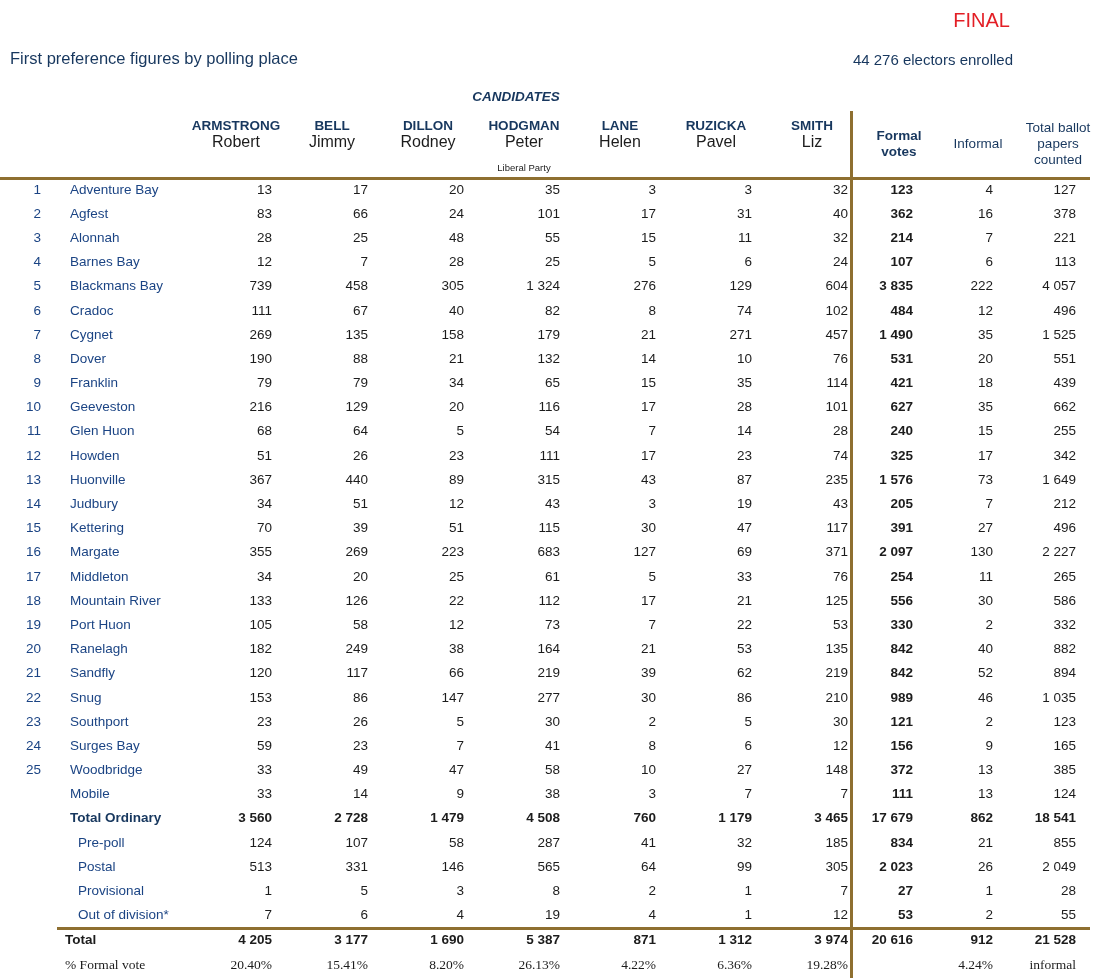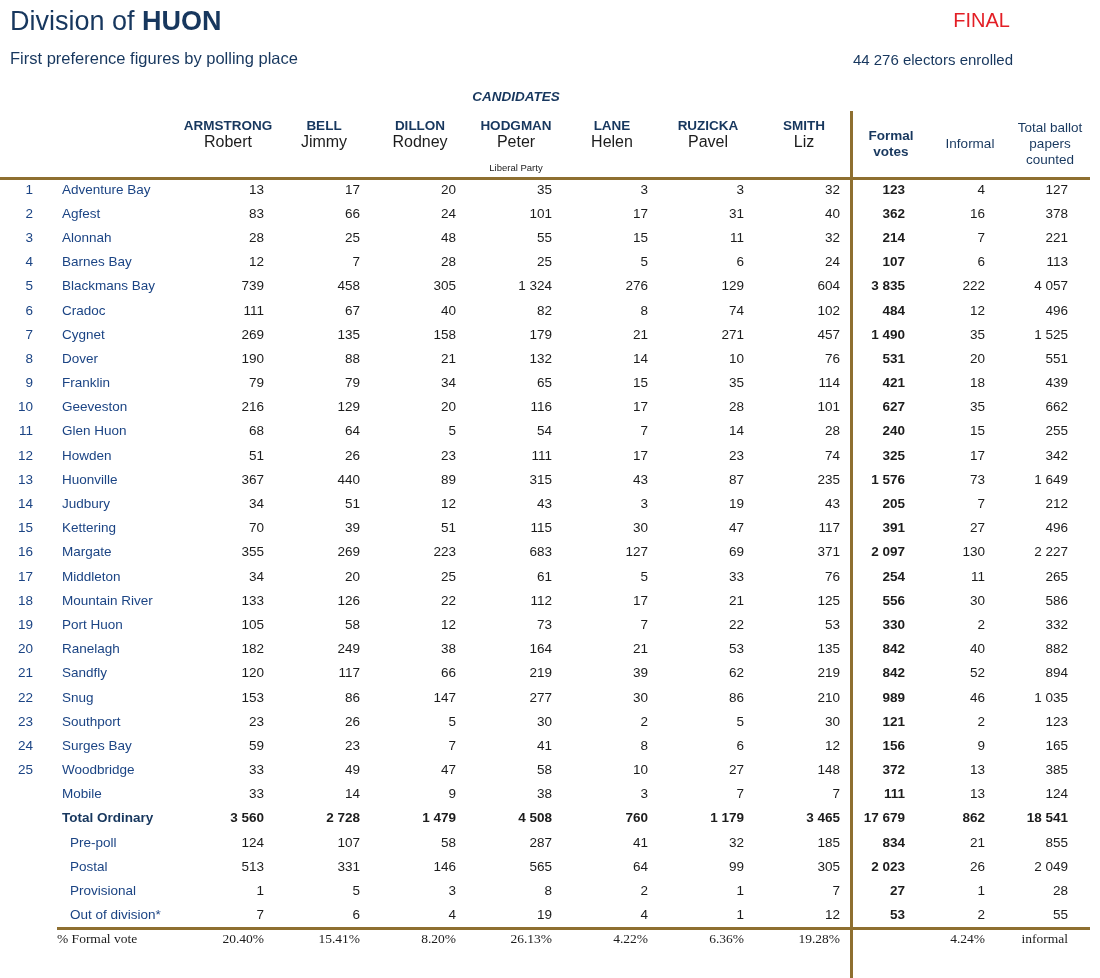--- a/index.html
+++ b/index.html
@@ -23,21 +23,21 @@
   .candidates-heading{
     position:absolute;top:89px;left:180px;width:672px;text-align:center;
     font-size:13.5px;font-weight:bold;font-style:italic;color:var(--navy);
   }
   
   .vline{position:absolute;left:850px;top:111px;width:3px;height:867px;background:var(--gold);}
   .hline-top{position:absolute;left:0;top:177px;width:1090px;height:3px;background:var(--gold);}
   .hline-bottom{position:absolute;left:57px;top:927px;width:1033px;height:3px;background:var(--gold);}
   
   table.results{
-    position:absolute;top:110px;left:0;width:1090px;
+    position:absolute;top:110px;left:8px;width:1090px;
     border-collapse:collapse;table-layout:fixed;font-size:13.5px;
   }
   thead tr{height:67px;}
   th{padding:0;font-weight:normal;}
   th.candidate{vertical-align:top;text-align:center;padding-top:8px;}
   th.candidate .surname{font-weight:bold;color:var(--navy);font-size:13.5px;line-height:16px;}
   th.candidate .given{color:var(--ink);font-size:16px;line-height:16px;}
   th.candidate .party{color:var(--ink);font-size:9.5px;line-height:10px;margin-top:13px;}
   th.summary{vertical-align:middle;text-align:center;color:var(--navy);font-size:13.5px;line-height:16px;}
   th.summary.formal{font-weight:bold;}
@@ -56,21 +56,20 @@
   tr.indent td.place{padding-left:25px;}
   tr.total-row td{font-weight:bold;color:var(--ink);}
   tr.total-row td.label,tr.percent-row td.label{text-align:left;padding-left:57px;color:var(--ink);}
   tr.percent-row td{font-weight:normal;color:var(--ink);}
 </style>
 </head>
 <body>
 
 <div class="page">
 
-  <div class="title"><span>Division of </span><b>HUON</b></div>
 
   <div class="final">FINAL</div>
 
   <div class="subtitle">First preference figures by polling place</div>
 
   <div class="enrolled">44 276 electors enrolled</div>
 
   <div class="candidates-heading">CANDIDATES</div>
 
   <table class="results">
@@ -553,20 +552,33 @@
           <td class="val">6</td>
           <td class="val">4</td>
           <td class="val">19</td>
           <td class="val">4</td>
           <td class="val">1</td>
           <td class="val">12</td>
           <td class="val formal">53</td>
           <td class="val informal">2</td>
           <td class="val totalcol">55</td>
         </tr>
+        <tr class="total-row">
+          <td class="label" colspan="2">Total</td>
+          <td class="val">4 205</td>
+          <td class="val">3 177</td>
+          <td class="val">1 690</td>
+          <td class="val">5 387</td>
+          <td class="val">871</td>
+          <td class="val">1 312</td>
+          <td class="val">3 974</td>
+          <td class="val formal">20 616</td>
+          <td class="val informal">912</td>
+          <td class="val totalcol">21 528</td>
+        </tr>
         <tr class="percent-row">
           <td class="label" colspan="2">% Formal vote</td>
           <td class="val">20.40%</td>
           <td class="val">15.41%</td>
           <td class="val">8.20%</td>
           <td class="val">26.13%</td>
           <td class="val">4.22%</td>
           <td class="val">6.36%</td>
           <td class="val">19.28%</td>
           <td class="val formal"></td>

